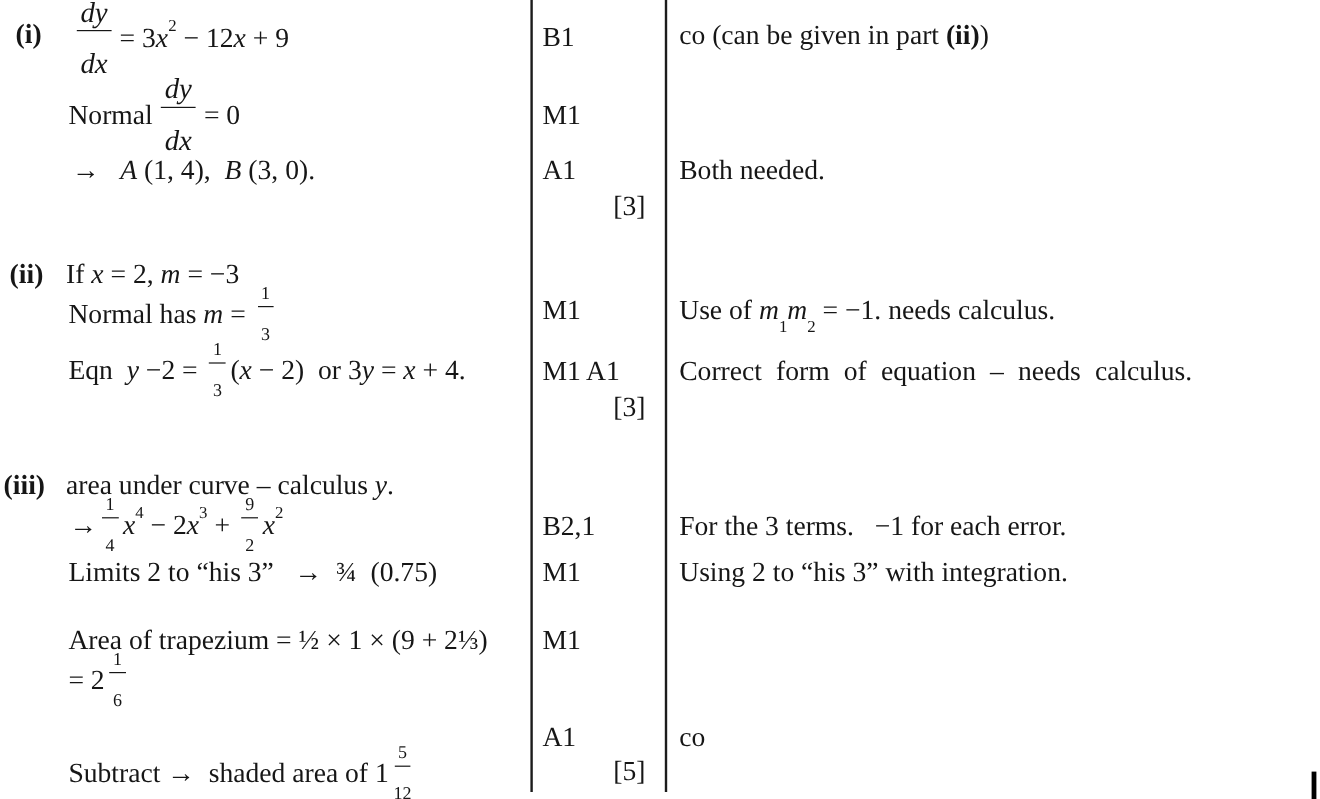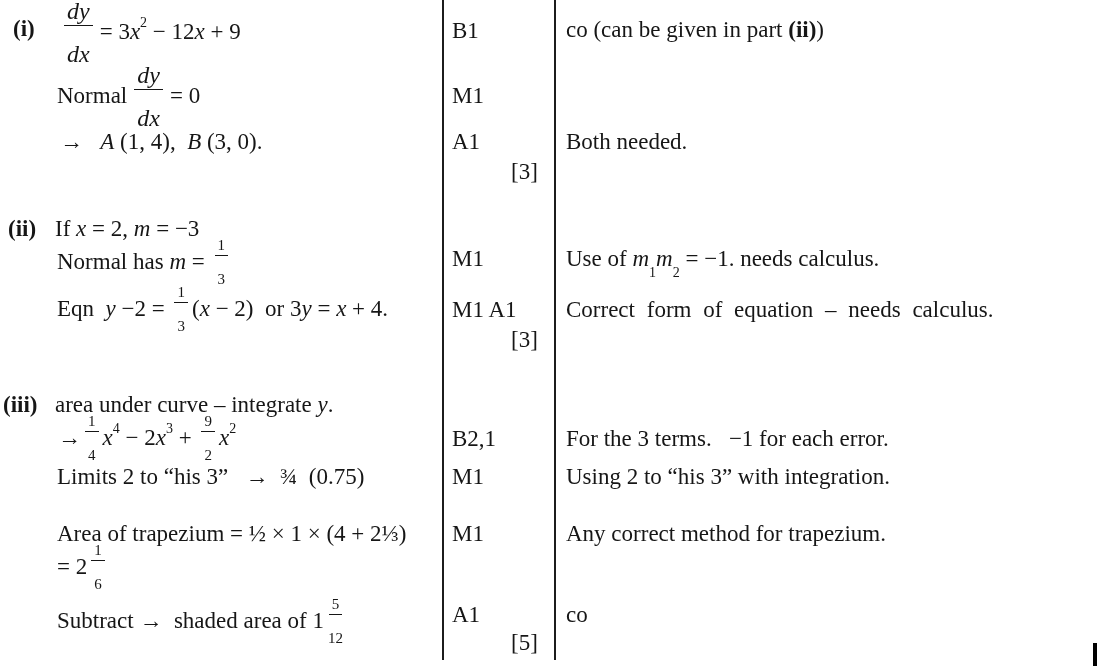--- a/index.html
+++ b/index.html
@@ -61,36 +61,35 @@
 
   <div class="mark" style="left:452px;top:245px;">M1</div>
   <div class="mark" style="left:452px;top:296px;">M1 A1</div>
   <div class="mark" style="left:511px;top:326px;">[3]</div>
 
   <div class="comment" style="left:566px;top:245px;"><span>Use of </span><span class="mi">m</span><sub class="s">1</sub><span class="mi">m</span><sub class="s">2</sub><span> = −1. needs calculus.</span></div>
   <div class="comment wide" style="left:566px;top:296px;">Correct form of equation – needs calculus.</div>
 
   <div class="abs b" style="left:3px;top:391px;">(iii)</div>
 
-  <div class="abs" style="left:55px;top:391px;"><span>area under curve – integrate </span><span class="mi">y</span><span>.</span></div>
+  <div class="abs" style="left:55px;top:391px;"><span>area under curve – calculus </span><span class="mi">y</span><span>.</span></div>
 
   <div class="row" style="left:58px;top:419px;height:38px;"><span>→</span><span class="frac small"><span class="fn">1</span><span class="fd">4</span></span><span class="mi">x</span><sup class="e">4</sup><span> − 2</span><span class="mi">x</span><sup class="e">3</sup><span> + </span><span class="frac small"><span class="fn">9</span><span class="fd">2</span></span><span class="mi">x</span><sup class="e">2</sup></div>
 
   <div class="abs" style="left:57px;top:463px;"><span>Limits 2 to “his 3”   </span><span>→</span><span>  ¾  (0.75)</span></div>
 
-  <div class="abs" style="left:57px;top:520px;">Area of trapezium = ½ × 1 × (4 + 2⅓)</div>
+  <div class="abs" style="left:57px;top:520px;">Area of trapezium = ½ × 1 × (9 + 2⅓)</div>
 
   <div class="row" style="left:57px;top:548px;height:38px;"><span>= 2</span><span class="frac small"><span class="fn">1</span><span class="fd">6</span></span></div>
 
-  <div class="row" style="left:57px;top:601px;height:40px;"><span>Subtract </span><span>→</span><span>  shaded area of 1</span><span class="frac small"><span class="fn">5</span><span class="fd">12</span></span></div>
+  <div class="row" style="left:57px;top:625px;height:40px;"><span>Subtract </span><span>→</span><span>  shaded area of 1</span><span class="frac small"><span class="fn">5</span><span class="fd">12</span></span></div>
 
   <div class="mark" style="left:452px;top:425px;">B2,1</div>
   <div class="mark" style="left:452px;top:463px;">M1</div>
   <div class="mark" style="left:452px;top:520px;">M1</div>
   <div class="mark" style="left:452px;top:601px;">A1</div>
   <div class="mark" style="left:511px;top:629px;">[5]</div>
 
   <div class="comment" style="left:566px;top:425px;">For the 3 terms.   −1 for each error.</div>
   <div class="comment" style="left:566px;top:463px;">Using 2 to “his 3” with integration.</div>
-  <div class="comment" style="left:566px;top:520px;">Any correct method for trapezium.</div>
   <div class="comment" style="left:566px;top:601px;">co</div>
 
 </div>
 
 </body></html>

